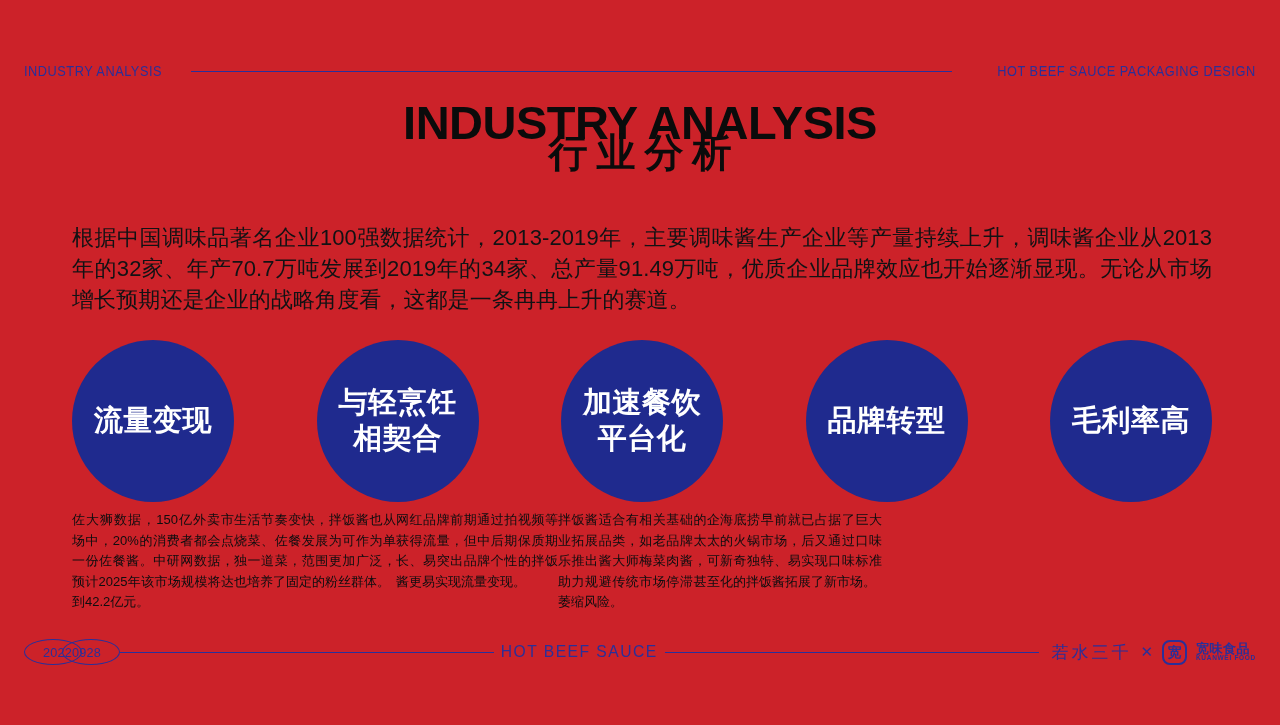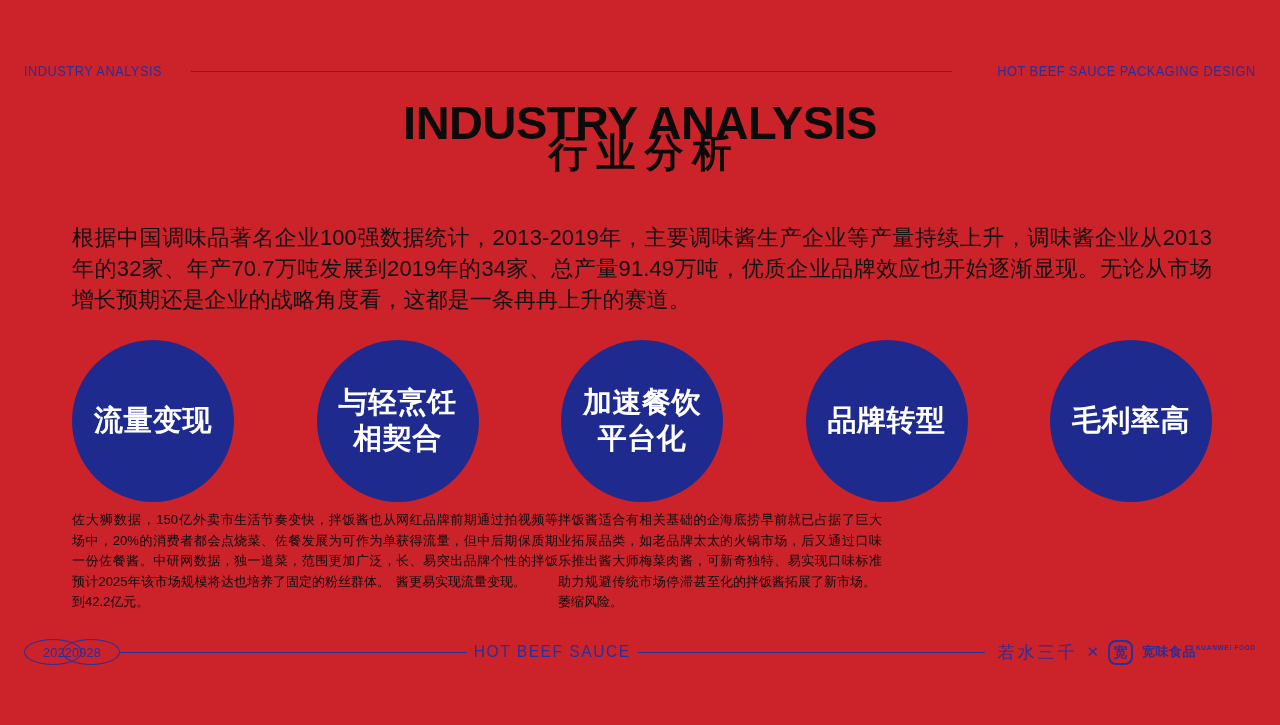--- a/index.html
+++ b/index.html
@@ -223,20 +223,21 @@
     box-sizing: border-box;
   }
   .logo-mark span {
     font-size: 14px;
     font-weight: 700;
     color: #2a2f99;
     line-height: 1;
   }
   .logo-words {
     display: flex;
+    flex-direction: column;
     justify-content: space-between;
     line-height: 1.05;
   }
   .logo-cn {
     font-size: 13px;
     font-weight: 700;
     color: #2a2f99;
     letter-spacing: 0.5px;
   }
   .logo-en {

